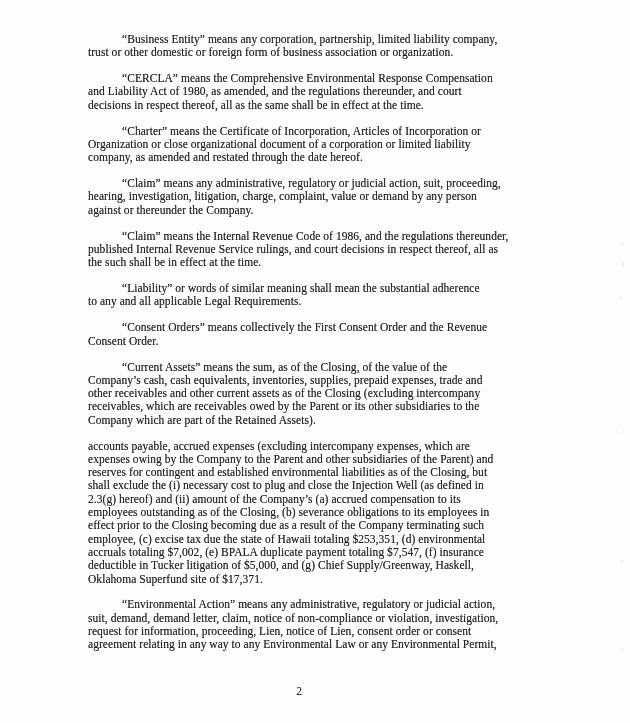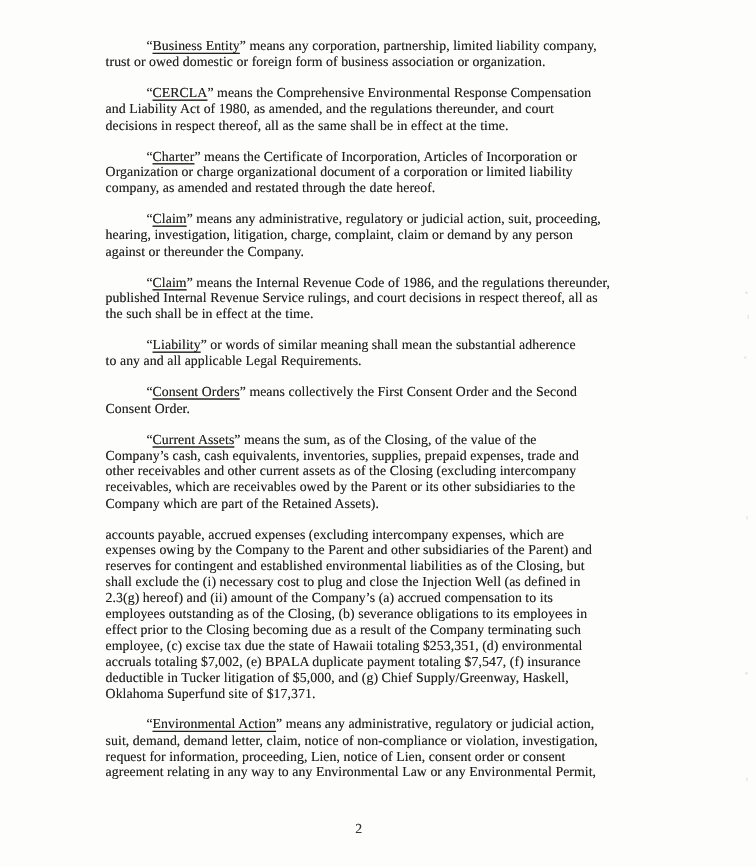--- a/index.html
+++ b/index.html
@@ -22,21 +22,21 @@
   .para { margin: 0 0 12.6px 0; }
   .line {
     font-size: 11.5px;
     line-height: 13.3px;
     height: 13.3px;
     white-space: pre;
     letter-spacing: 0.05px;
     text-shadow: 0 0 0.4px rgba(40,40,40,0.55);
   }
   .line.first { padding-left: 34px; }
-  .term { text-decoration: underline; text-underline-offset: 1.5px; }
+  .term { text-underline-offset: 1.5px; }
   .page-number {
     position: absolute;
     top: 685px;
     left: 0;
     width: 598px;
     text-align: center;
     font-size: 11.5px;
     line-height: 13px;
     color: #333333;
     text-shadow: 0 0 0.4px rgba(40,40,40,0.5);
@@ -57,48 +57,48 @@
   .speck.s5 { left: 621px; top: 560px; }
   .speck.s6 { left: 622px; top: 648px; width: 1px; height: 3px; }
 </style>
 </head>
 <body>
 
 <div class="page">
   <div class="content">
       <div class="para">
         <div class="line first"><span>“</span><span class="term">Business Entity</span><span>” means any corporation, partnership, limited liability company,</span></div>
-        <div class="line">trust or owed domestic or foreign form of business association or organization.</div>
+        <div class="line">trust or other domestic or foreign form of business association or organization.</div>
       </div>
       <div class="para">
         <div class="line first"><span>“</span><span class="term">CERCLA</span><span>” means the Comprehensive Environmental Response Compensation</span></div>
         <div class="line">and Liability Act of 1980, as amended, and the regulations thereunder, and court</div>
         <div class="line">decisions in respect thereof, all as the same shall be in effect at the time.</div>
       </div>
       <div class="para">
         <div class="line first"><span>“</span><span class="term">Charter</span><span>” means the Certificate of Incorporation, Articles of Incorporation or</span></div>
-        <div class="line">Organization or charge organizational document of a corporation or limited liability</div>
+        <div class="line">Organization or close organizational document of a corporation or limited liability</div>
         <div class="line">company, as amended and restated through the date hereof.</div>
       </div>
       <div class="para">
         <div class="line first"><span>“</span><span class="term">Claim</span><span>” means any administrative, regulatory or judicial action, suit, proceeding,</span></div>
-        <div class="line">hearing, investigation, litigation, charge, complaint, claim or demand by any person</div>
+        <div class="line">hearing, investigation, litigation, charge, complaint, value or demand by any person</div>
         <div class="line">against or thereunder the Company.</div>
       </div>
       <div class="para">
         <div class="line first"><span>“</span><span class="term">Claim</span><span>” means the Internal Revenue Code of 1986, and the regulations thereunder,</span></div>
         <div class="line">published Internal Revenue Service rulings, and court decisions in respect thereof, all as</div>
         <div class="line">the such shall be in effect at the time.</div>
       </div>
       <div class="para">
         <div class="line first"><span>“</span><span class="term">Liability</span><span>” or words of similar meaning shall mean the substantial adherence</span></div>
         <div class="line">to any and all applicable Legal Requirements.</div>
       </div>
       <div class="para">
-        <div class="line first"><span>“</span><span class="term">Consent Orders</span><span>” means collectively the First Consent Order and the Second</span></div>
+        <div class="line first"><span>“</span><span class="term">Consent Orders</span><span>” means collectively the First Consent Order and the Revenue</span></div>
         <div class="line">Consent Order.</div>
       </div>
       <div class="para">
         <div class="line first"><span>“</span><span class="term">Current Assets</span><span>” means the sum, as of the Closing, of the value of the</span></div>
         <div class="line">Company’s cash, cash equivalents, inventories, supplies, prepaid expenses, trade and</div>
         <div class="line">other receivables and other current assets as of the Closing (excluding intercompany</div>
         <div class="line">receivables, which are receivables owed by the Parent or its other subsidiaries to the</div>
         <div class="line">Company which are part of the Retained Assets).</div>
       </div>
       <div class="para">

